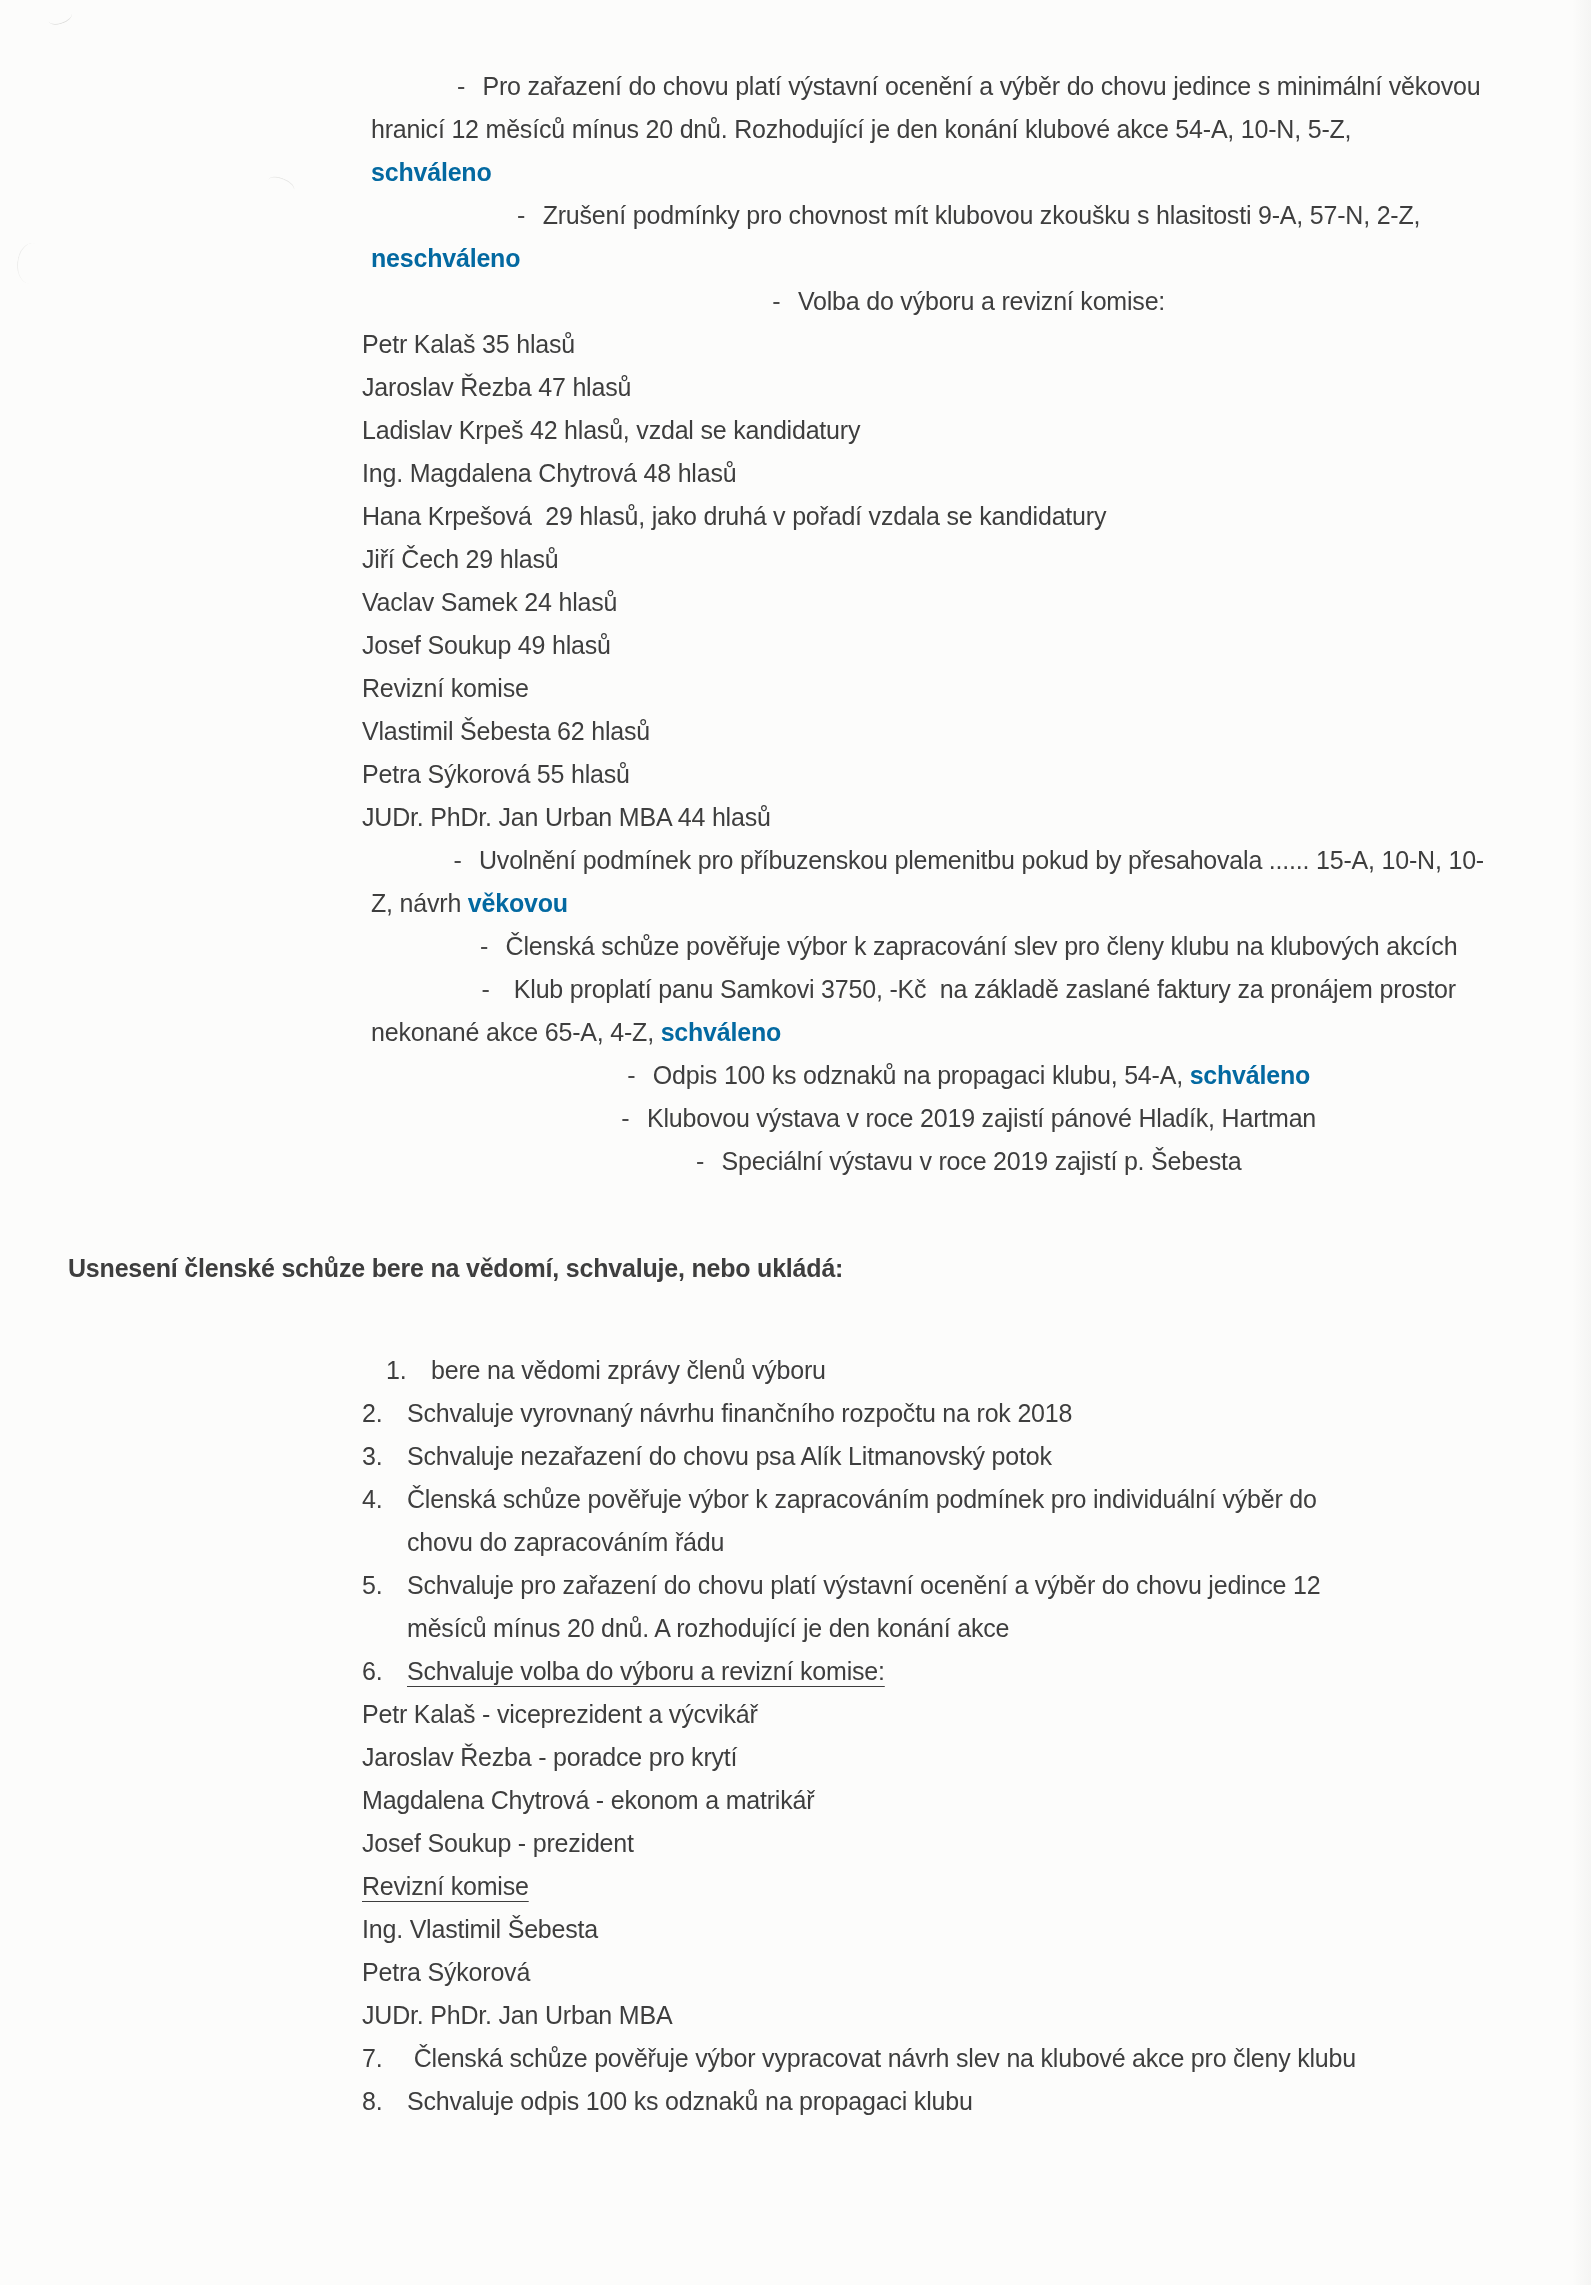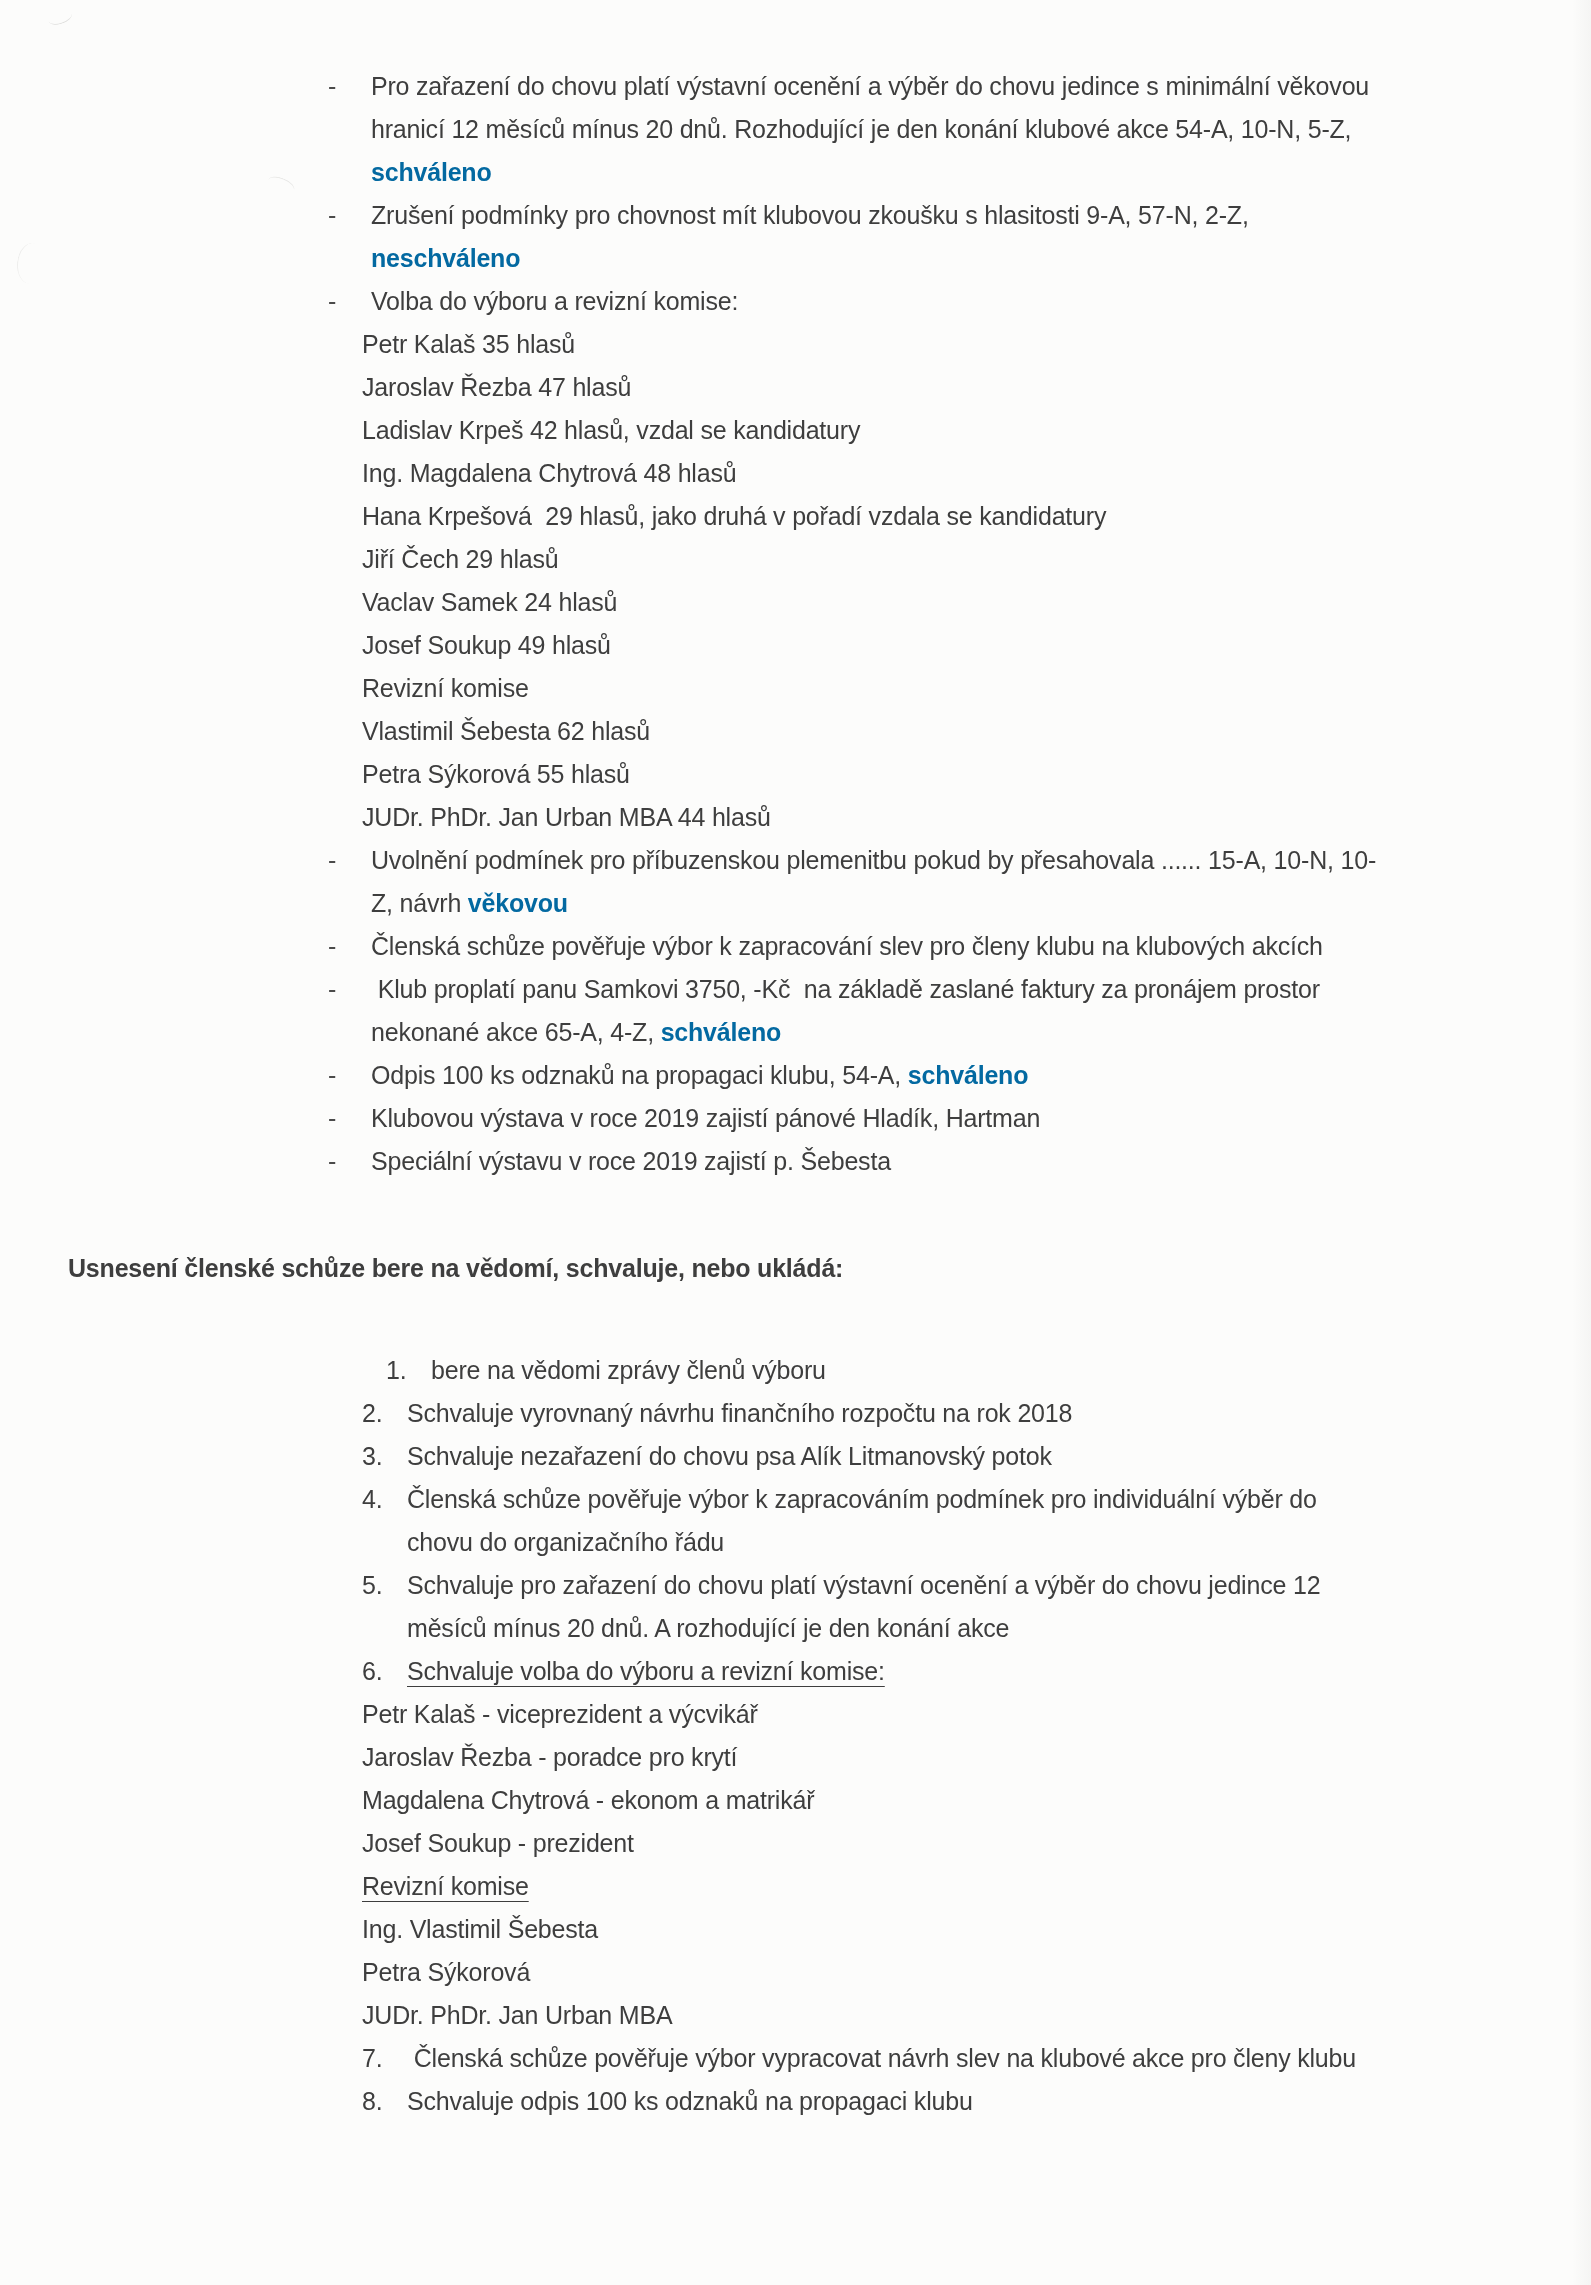--- a/index.html
+++ b/index.html
@@ -6,21 +6,21 @@
   .page {
     position:relative;
     width:1592px; height:2286px;
     background:#fcfcfb;
     overflow:hidden;
     font-family:"Liberation Sans", sans-serif;
     color:#3e3e3e;
   }
   .content { position:absolute; top:65px; left:0; right:0; }
   .line { height:43px; line-height:43px; font-size:25px; white-space:pre; letter-spacing:-0.2px; }
-  .bullet  { padding-left:328px; }
+  .bullet  { padding-left:328px;text-align:center; }
   .dash    { display:inline-block; width:43px; color:#4a4a4a; }
   .cont    { padding-left:371px; }
   .name    { padding-left:362px; }
   .numbered{ padding-left:362px; }
   .num     { display:inline-block; width:45px; }
   .numcont { padding-left:407px; }
   .para    { padding-left:68px; }
   .b { font-weight:700; color:#0369a1; }
   .u { text-decoration:underline; text-underline-offset:5.6px; text-decoration-thickness:1.4px; }
   
@@ -71,21 +71,21 @@
       <div class="line bullet"><span class="dash">-</span><span class="seg"> Klub proplatí panu Samkovi 3750, -Kč  na základě zaslané faktury za pronájem prostor</span></div>
       <div class="line cont"><span class="seg">nekonané akce 65-A, 4-Z, </span><span class="seg b">schváleno</span></div>
       <div class="line bullet"><span class="dash">-</span><span class="seg">Odpis 100 ks odznaků na propagaci klubu, 54-A, </span><span class="seg b">schváleno</span></div>
       <div class="line bullet"><span class="dash">-</span><span class="seg">Klubovou výstava v roce 2019 zajistí pánové Hladík, Hartman</span></div>
       <div class="line bullet"><span class="dash">-</span><span class="seg">Speciální výstavu v roce 2019 zajistí p. Šebesta</span></div>
       <div class="line para" style="margin-top: 64px; font-weight: bold;"><span class="seg">Usnesení členské schůze bere na vědomí, schvaluje, nebo ukládá:</span></div>
       <div class="line numbered" style="margin-top: 59px; margin-left: 24px;"><span class="num">1.</span><span class="seg">bere na vědomi zprávy členů výboru</span></div>
       <div class="line numbered"><span class="num">2.</span><span class="seg">Schvaluje vyrovnaný návrhu finančního rozpočtu na rok 2018</span></div>
       <div class="line numbered"><span class="num">3.</span><span class="seg">Schvaluje nezařazení do chovu psa Alík Litmanovský potok</span></div>
       <div class="line numbered"><span class="num">4.</span><span class="seg">Členská schůze pověřuje výbor k zapracováním podmínek pro individuální výběr do</span></div>
-      <div class="line numcont"><span class="seg">chovu do organizačního řádu</span></div>
+      <div class="line numcont"><span class="seg">chovu do zapracováním řádu</span></div>
       <div class="line numbered"><span class="num">5.</span><span class="seg">Schvaluje pro zařazení do chovu platí výstavní ocenění a výběr do chovu jedince 12</span></div>
       <div class="line numcont"><span class="seg">měsíců mínus 20 dnů. A rozhodující je den konání akce</span></div>
       <div class="line numbered"><span class="num">6.</span><span class="seg u">Schvaluje volba do výboru a revizní komise:</span></div>
       <div class="line name"><span class="seg">Petr Kalaš - viceprezident a výcvikář</span></div>
       <div class="line name"><span class="seg">Jaroslav Řezba - poradce pro krytí</span></div>
       <div class="line name"><span class="seg">Magdalena Chytrová - ekonom a matrikář</span></div>
       <div class="line name"><span class="seg">Josef Soukup - prezident</span></div>
       <div class="line name"><span class="seg u">Revizní komise</span></div>
       <div class="line name"><span class="seg">Ing. Vlastimil Šebesta</span></div>
       <div class="line name"><span class="seg">Petra Sýkorová</span></div>

